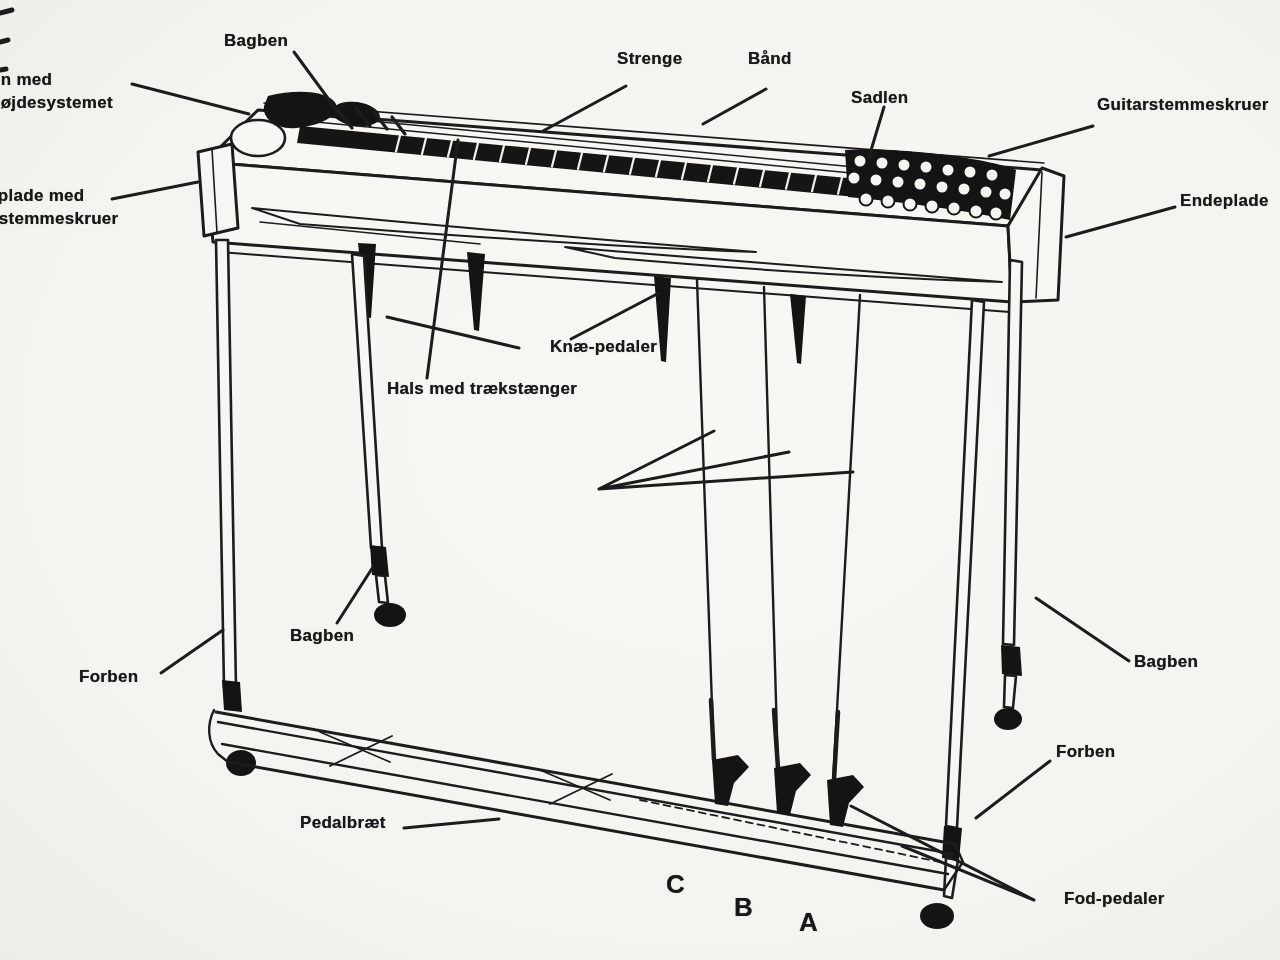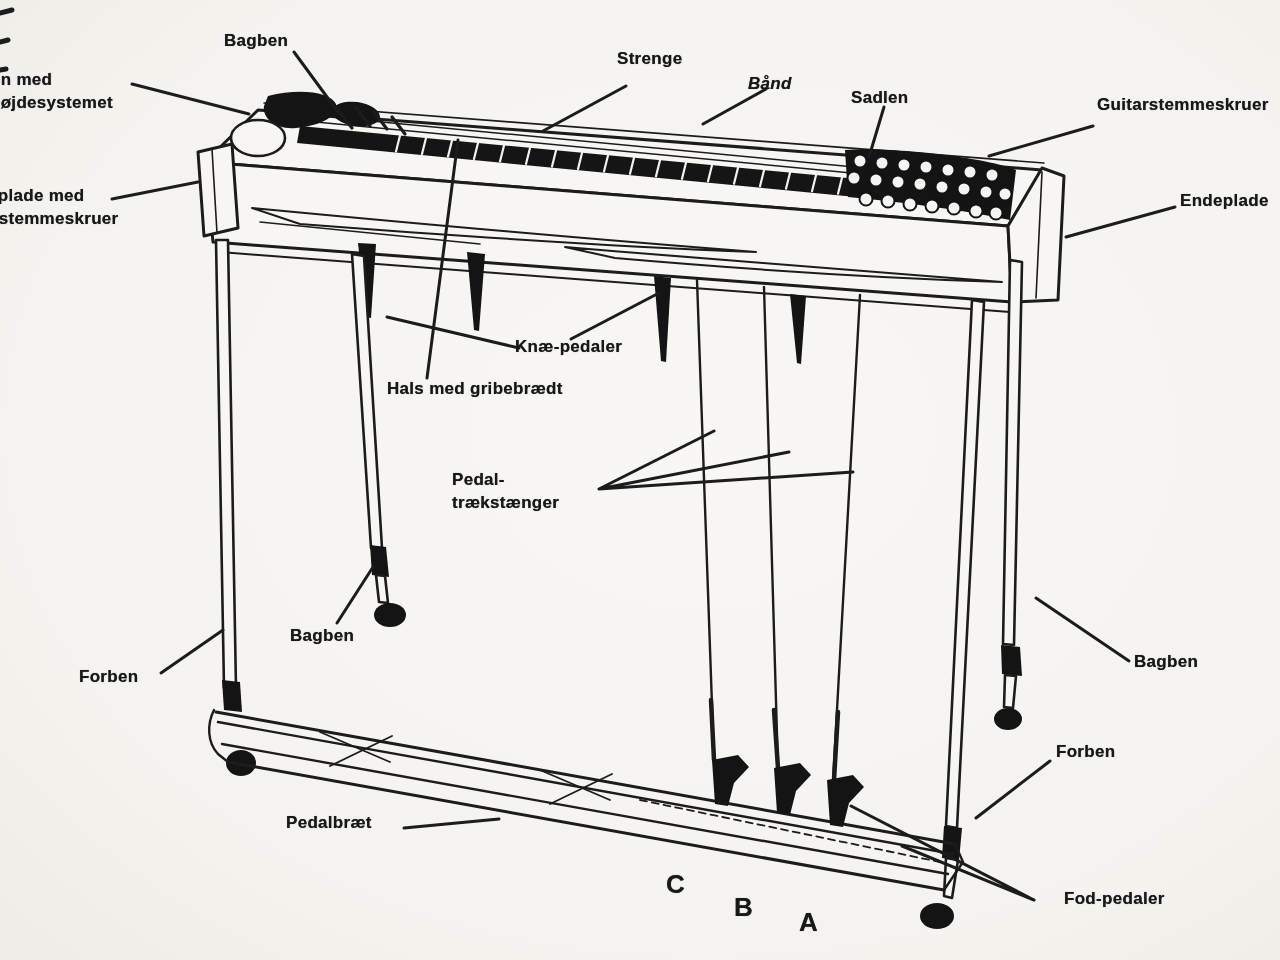--- a/index.html
+++ b/index.html
@@ -192,36 +192,32 @@
     <span>on med</span>
     <span>højdesystemet</span>
   </div>
 
   <div class="label" style="left:-12px;top:184px;">
     <span>eplade med</span>
     <span>nstemmeskruer</span>
   </div>
 
   <div class="label" style="left:617px;top:49px;">Strenge</div>
-  <div class="label" style="left:748px;top:74px;font-style:italic;">Bånd</div>
+  <div class="label" style="left:748px;top:49px;">Bånd</div>
   <div class="label" style="left:851px;top:88px;">Sadlen</div>
   <div class="label" style="left:1097px;top:95px;">Guitarstemmeskruer</div>
   <div class="label" style="left:1180px;top:191px;text-align:center;">Endeplade</div>
-  <div class="label" style="left:515px;top:337px;text-align:center;">Knæ-pedaler</div>
-  <div class="label" style="left:387px;top:379px;">Hals med gribebrædt</div>
-
-  <div class="label" style="left:452px;top:468px;">
-    <span>Pedal-</span>
-    <span>trækstænger</span>
-  </div>
+  <div class="label" style="left:550px;top:337px;text-align:center;">Knæ-pedaler</div>
+  <div class="label" style="left:387px;top:379px;">Hals med trækstænger</div>
+
 
   <div class="label" style="left:290px;top:626px;">Bagben</div>
   <div class="label" style="left:79px;top:667px;">Forben</div>
   <div class="label" style="left:1134px;top:652px;">Bagben</div>
   <div class="label" style="left:1056px;top:742px;">Forben</div>
-  <div class="label" style="left:286px;top:813px;">Pedalbræt</div>
+  <div class="label" style="left:300px;top:813px;">Pedalbræt</div>
   <div class="label" style="left:1036px;top:889px;margin-left:28px;">Fod-pedaler</div>
 
   <div class="label letter" style="left:666px;top:869px;">C</div>
   <div class="label letter" style="left:734px;top:892px;">B</div>
   <div class="label letter" style="left:799px;top:907px;">A</div>
 
 </div>
 
 </body></html>

